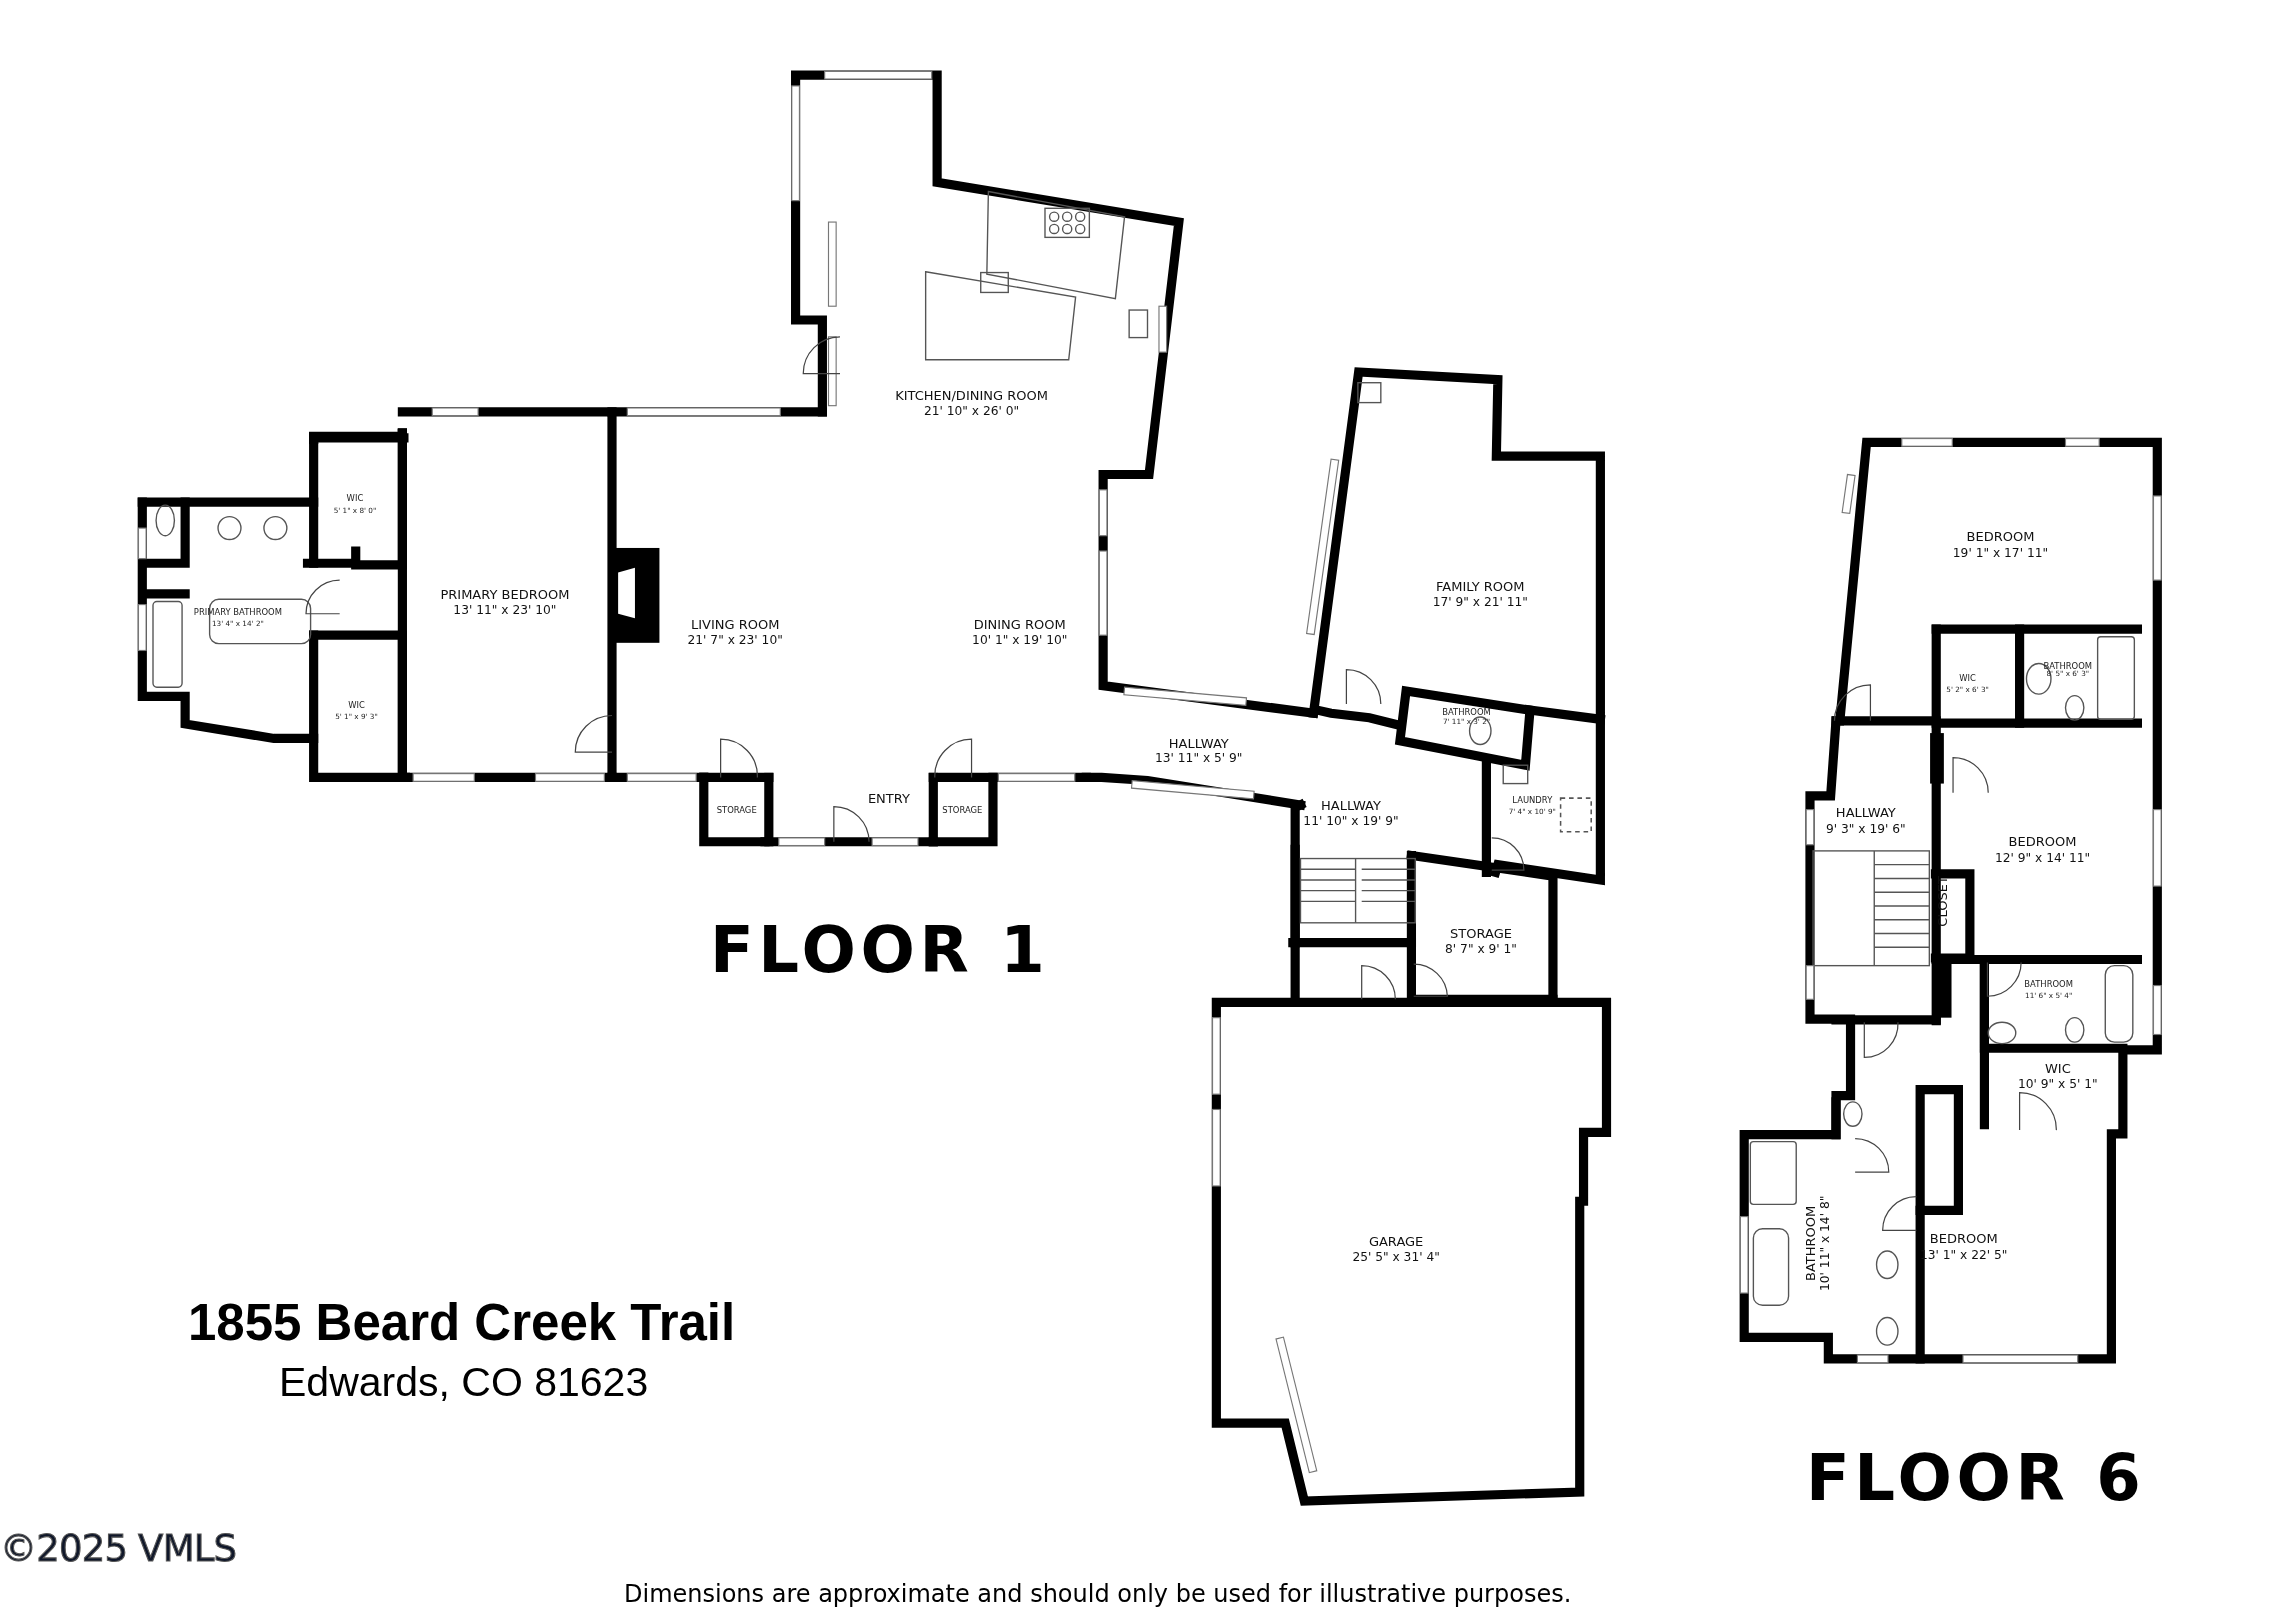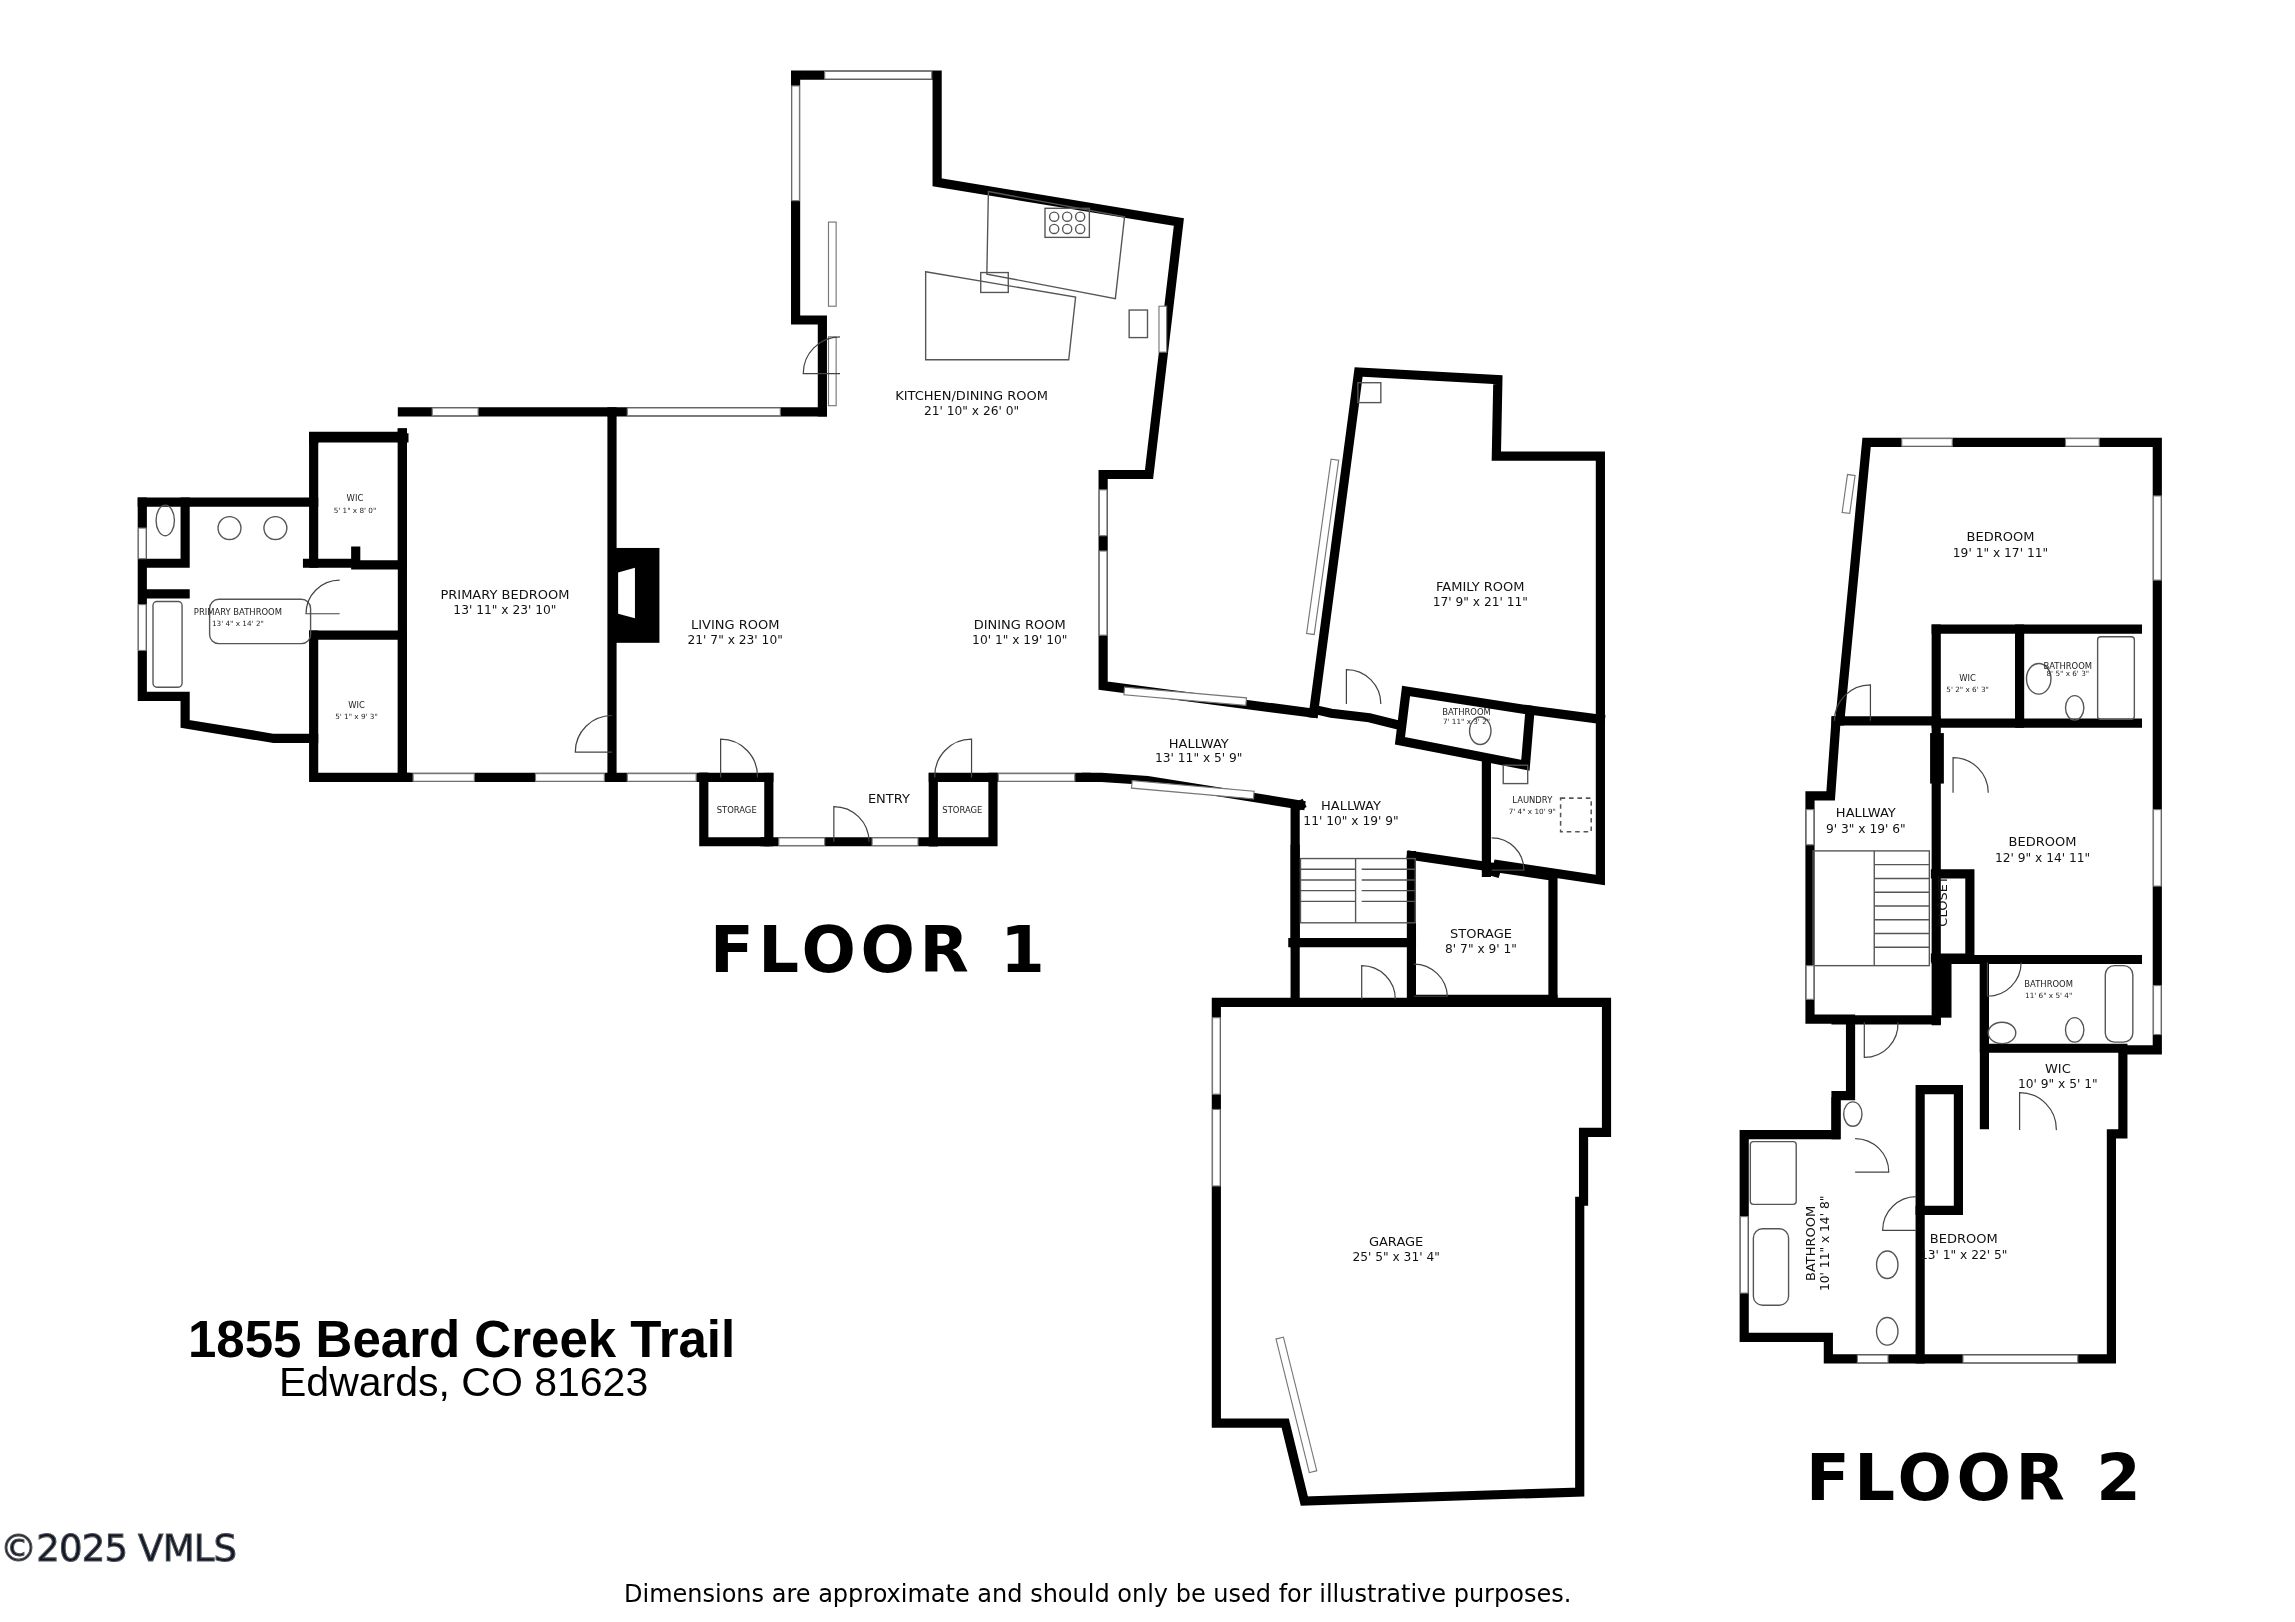--- a/index.html
+++ b/index.html
@@ -12,21 +12,21 @@
   .fix { fill: none; stroke: #555; stroke-width: 1.8; }
   .door { fill: none; stroke: #444; stroke-width: 1.6; }
   .solid { fill: #000; }
   .room-name { font-family: "DejaVu Sans", sans-serif; font-size: 17px; text-anchor: middle; fill: #111; }
   .room-dim  { font-family: "DejaVu Sans", sans-serif; font-size: 16px; text-anchor: middle; fill: #111; }
   .room-name-sm { font-family: "DejaVu Sans", sans-serif; font-size: 11px; text-anchor: middle; fill: #222; }
   .room-dim-sm  { font-family: "DejaVu Sans", sans-serif; font-size: 9.5px; text-anchor: middle; fill: #222; }
   .floor-title { position: absolute; font-family: "DejaVu Sans", sans-serif; font-size: 64px;
                  letter-spacing: 4.6px; font-weight: bold; line-height: 1; }
   .addr1 { position: absolute; left: 188px; top: 1297px; font-family: "Liberation Sans", sans-serif;
-           font-weight: bold; font-size: 51px; line-height: 1; white-space: nowrap; margin-top: 17px; }
+           font-weight: bold; font-size: 51px; line-height: 1; white-space: nowrap; }
   .addr2 { position: absolute; left: 279px; top: 1362px; font-family: "Liberation Sans", sans-serif;
            font-size: 41px; line-height: 1; white-space: nowrap; text-align: center; }
   .copyright { position: absolute; left: 0; top: 1530px; font-family: "DejaVu Sans", sans-serif;
                font-size: 37px; color: #0f172a; -webkit-text-stroke: 1.1px #555; line-height: 1;
                letter-spacing: -0.8px; white-space: nowrap; }
   .disclaimer { position: absolute; left: 624px; top: 1570px; font-family: "DejaVu Sans", sans-serif;
                 font-size: 24px; line-height: 1; white-space: nowrap; margin-top: 12px; }
 </style>
 </head>
 <body>
@@ -321,20 +321,20 @@
       <text class="room-name" x="0" y="0" transform="translate(2373,1625) rotate(-90)">BATHROOM</text>
       <text class="room-dim" x="0" y="0" transform="translate(2391,1625) rotate(-90)">10' 11" x 14' 8"</text>
 
       <text class="room-name" x="2567" y="1625">BEDROOM</text>
       <text class="room-dim" x="2567" y="1645">13' 1" x 22' 5"</text>
     </g>
   </g>
 </svg>
 
 <div class="floor-title" style="left:710px; top:918px;">FLOOR 1</div>
-<div class="floor-title" style="left:1806px; top:1446px;">FLOOR 2</div>
+<div class="floor-title" style="left:1806px; top:1446px;">FLOOR 6</div>
 
 <div class="addr1">1855 Beard Creek Trail</div>
 <div class="addr2">Edwards, CO 81623</div>
 
 <div class="copyright">©2025 VMLS</div>
 <div class="disclaimer">Dimensions are approximate and should only be used for illustrative purposes.</div>
 
 
 </body></html>

